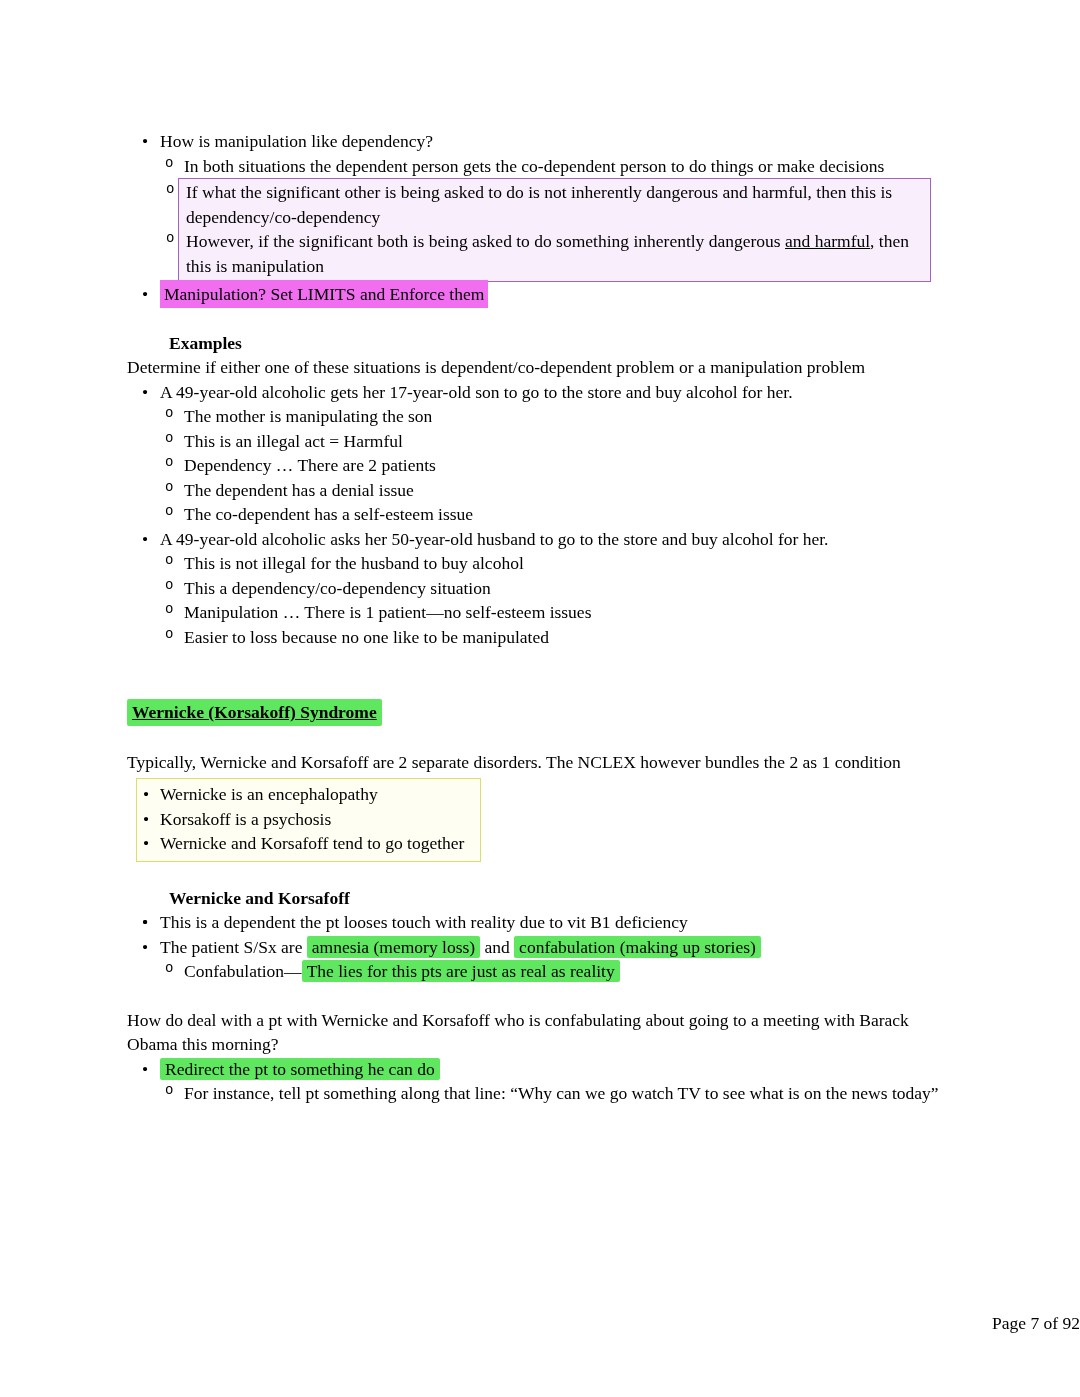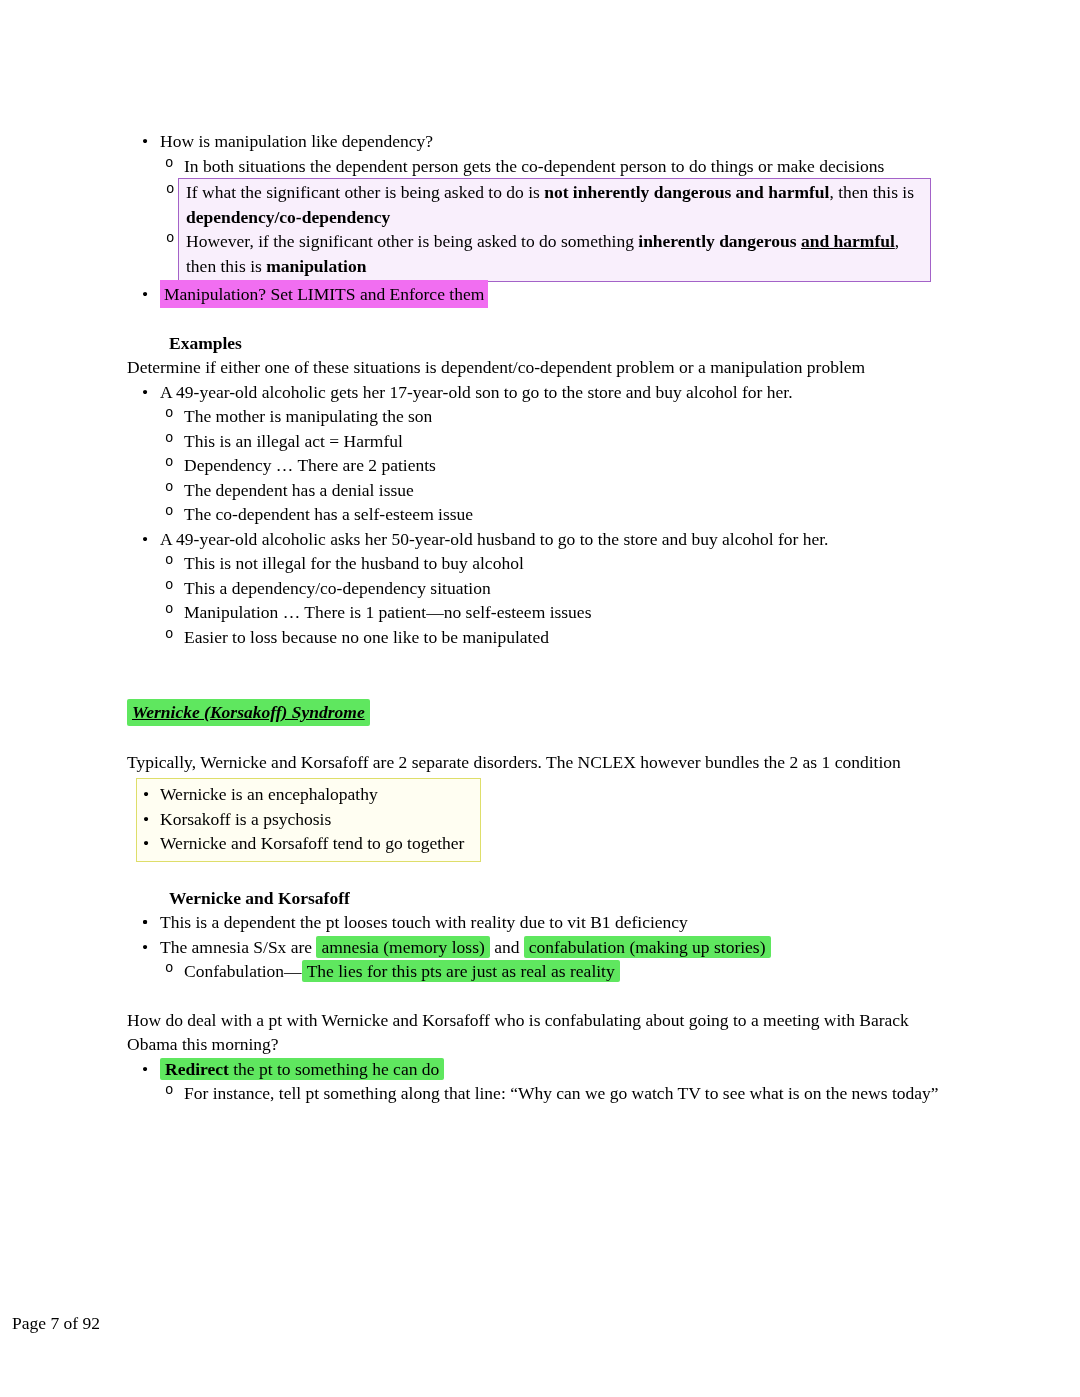--- a/index.html
+++ b/index.html
@@ -20,21 +20,21 @@
     font-size:17.5px;line-height:1.4;color:#000;
     overflow:hidden;
   }
   .content{padding:129px 135px 0 127px;}
   .row{position:relative;}
   .l1{padding-left:33px;}
   .l1>.marker{position:absolute;left:15px;top:0;}
   .l2{padding-left:57px;}
   .l2>.marker{position:absolute;left:38px;top:0;}
   .marker-o{font-family:"Liberation Mono","DejaVu Sans Mono",monospace;font-size:14px;}
-  b{font-weight:bold;}
+  b{font-weight:normal;}
   .u{text-decoration:underline;margin-top:40px;}
   .hl-pink{background:var(--hl-pink);padding:4px 4px;}
   .hl-green{background:var(--hl-green);padding:1px 5px;border-radius:2px;}
   .box-purple{
     margin-left:51px;width:753px;
     border:1px solid var(--box-purple-border);
     background:var(--box-purple-bg);
     padding:1px 7px 3px 7px;
   }
   .box-purple .boxrow{position:relative;}
@@ -44,24 +44,24 @@
     border:1px solid var(--box-yellow-border);
     background:var(--box-yellow-bg);
     width:fit-content;
     padding:3px 16px 5px 0;
   }
   .box-yellow .l1{padding-left:23px;}
   .box-yellow .l1>.marker{left:6px;}
   .gap-line{height:24px;}
   .gap-big{height:50px;}
   .heading{font-weight:bold;margin-left:42px;}
-  .heading-hl{display:inline-block;font-weight:bold;text-decoration:underline;font-style:italic;}
+  .heading-hl{display:inline-block;font-weight:bold;text-decoration:underline;}
   .footer{
     position:absolute;left:12px;right:0;bottom:62px;
-    text-align:left;
+    text-align:right;
   }
 </style>
 </head>
 <body>
 
 <div class="page">
   <div class="content">
 
     <div>
       <div class="row l1">
@@ -73,21 +73,21 @@
         <span>In both situations the dependent person gets the co-dependent person to do things or make decisions</span>
       </div>
 
       <div class="box-purple">
         <div class="row boxrow">
           <span class="marker marker-o">o</span>
           <span><span>If what the significant other is being asked to do is </span><b>not inherently dangerous and harmful</b><span>, then this is </span><b>dependency/co-dependency</b></span>
         </div>
         <div class="row boxrow">
           <span class="marker marker-o">o</span>
-          <span><span>However, if the significant other is being asked to do something </span><b>inherently dangerous </b><b class="u">and harmful</b><span>, then this is </span><b>manipulation</b></span>
+          <span><span>However, if the significant both is being asked to do something </span><b>inherently dangerous </b><b class="u">and harmful</b><span>, then this is </span><b>manipulation</b></span>
         </div>
       </div>
 
       <div class="row l1">
         <span class="marker">•</span>
         <span class="hl-pink">Manipulation? Set LIMITS and Enforce them</span>
       </div>
     </div>
 
     <div class="gap-line"></div>
@@ -139,21 +139,21 @@
 
       <div class="row l1">
         <span class="marker">•</span>
       </div>
       <div class="row l1">
         <span class="marker">•</span>
         <span>This is a dependent the pt looses touch with reality due to vit B1 deficiency</span>
       </div>
       <div class="row l1">
         <span class="marker">•</span>
-        <span><span>The amnesia S/Sx are </span><span class="hl-green">amnesia (memory loss)</span><span> and </span><span class="hl-green">confabulation (making up stories)</span></span>
+        <span><span>The patient S/Sx are </span><span class="hl-green">amnesia (memory loss)</span><span> and </span><span class="hl-green">confabulation (making up stories)</span></span>
       </div>
       <div class="row l2">
         <span class="marker marker-o">o</span>
         <span><span>Confabulation—</span><span class="hl-green">The lies for this pts are just as real as reality</span></span>
       </div>
 
       <div class="gap-line"></div>
 
       <div>How do deal with a pt with Wernicke and Korsafoff who is confabulating about going to a meeting with Barack Obama this morning?</div>
 

